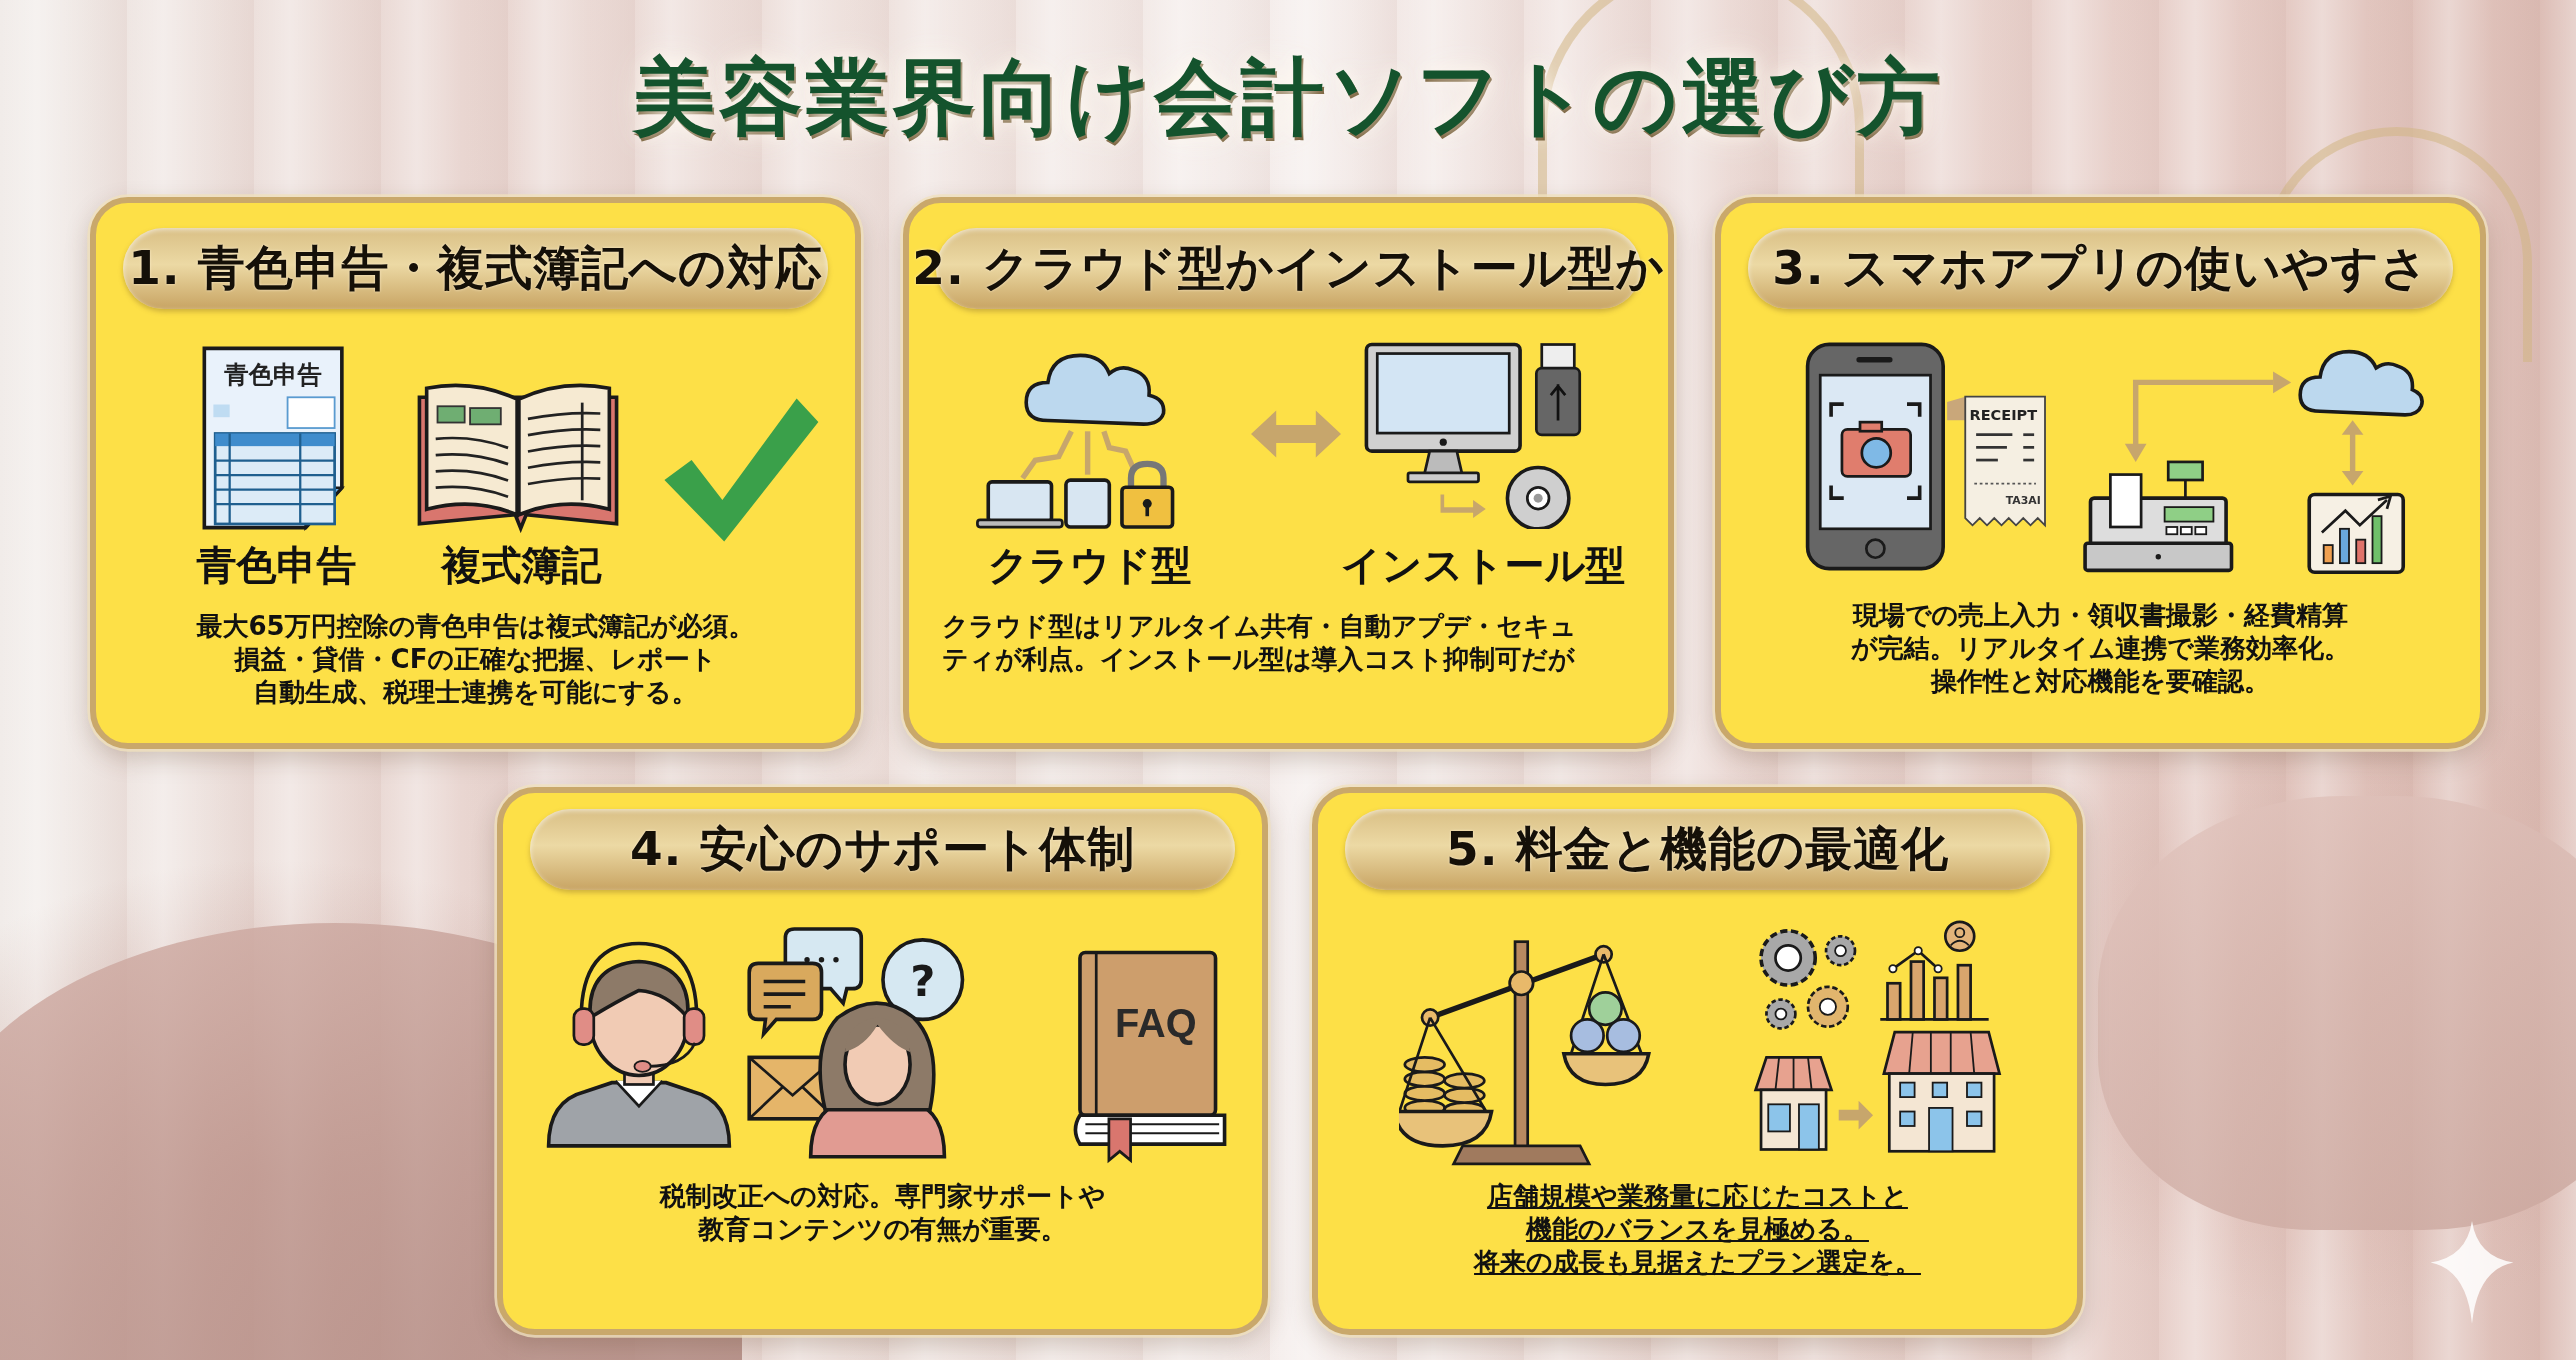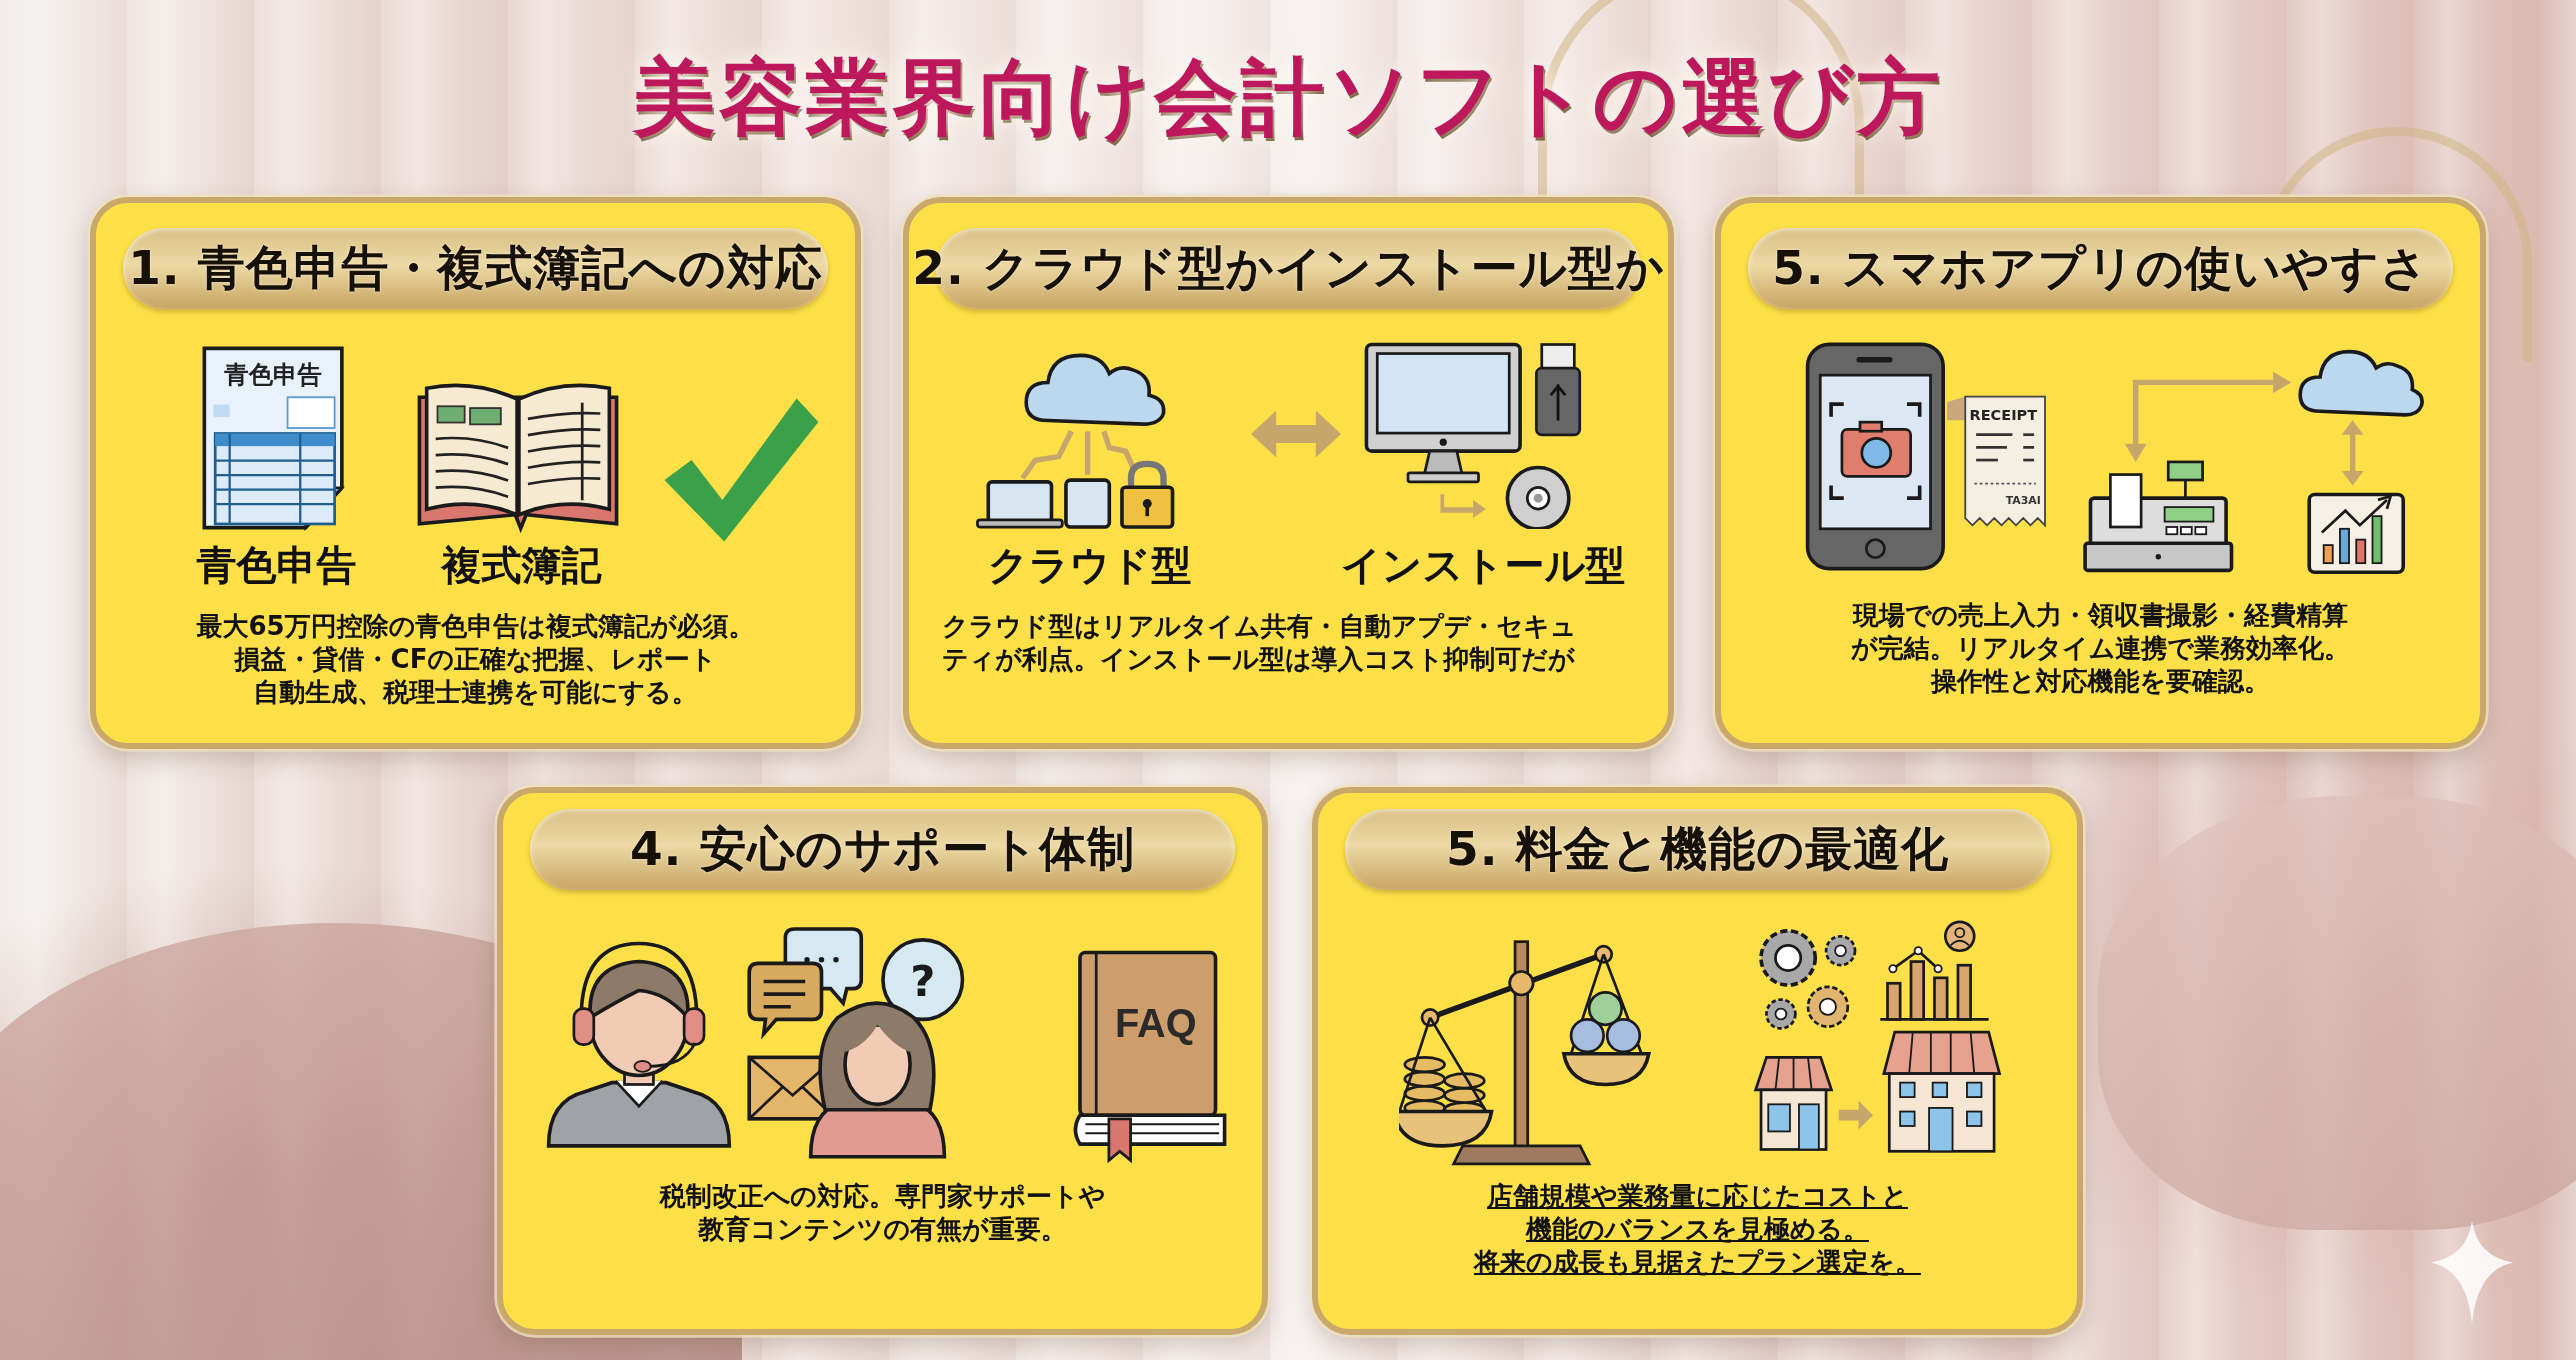--- a/index.html
+++ b/index.html
@@ -42,21 +42,21 @@
   .bg-mirror {
     position: absolute; border: 9px solid #d2b684; border-bottom: none;
     border-radius: 181px 181px 0 0; opacity: 0.55;
   }
 
   
   .title {
     position: absolute; left: 0; right: 0; top: 43px; text-align: center;
     font-family: "DejaVu Serif", "Liberation Serif", serif;
     font-size: 83px; font-weight: bold; letter-spacing: 3.6px;
-    color: #be185d;
+    color: #14532d;
     text-shadow: 0 0 16.3px rgba(255,250,240,0.95), 0 0 36px rgba(255,250,240,0.8), 1.8px 2.7px 0 #5a3e12;
   }
 
   
   .card {
     position: absolute;
     background: #fde047;
     border: 6.3px solid #c9a86b;
     border-radius: 38px;
     box-shadow: 0 0 0 2.7px rgba(240,225,190,0.8), 0 9px 25px rgba(90,60,30,0.25);
@@ -196,21 +196,21 @@
   <div class="lbl" style="left:425px;top:335px;width:298px;">インストール型</div>
 
   <div class="card-body" style="top:407px;text-align:left;left:33px;">
     <div>クラウド型はリアルタイム共有・自動アプデ・セキュ</div>
     <div>ティが利点。インストール型は導入コスト抑制可だが</div>
 
   </div>
 </section>
 
 <section class="card" style="left:1715px;top:197px;width:771px;height:552px;">
-  <div class="card-header">5. スマホアプリの使いやすさ</div>
+  <div class="card-header">3. スマホアプリの使いやすさ</div>
 
   <svg class="icons" style="left:81px;top:136px;" width="154" height="235" viewBox="0 0 170 260">
     <rect x="6" y="6" width="150" height="248" rx="24" fill="#666" stroke="#1a1a1a" stroke-width="4"></rect>
     <rect x="20" y="40" width="122" height="170" fill="#dbe8f4" stroke="#1a1a1a" stroke-width="3"></rect>
     <rect x="60" y="20" width="40" height="6" rx="3" fill="#1a1a1a"></rect>
     <circle cx="81" cy="232" r="10" fill="none" stroke="#1a1a1a" stroke-width="3"></circle>
     <g stroke="#1a1a1a" stroke-width="4" fill="none">
       <path d="M32 86 V72 H46"></path>
         <path d="M116 72 H130 V86"></path>
         <path d="M32 162 V176 H46"></path>

